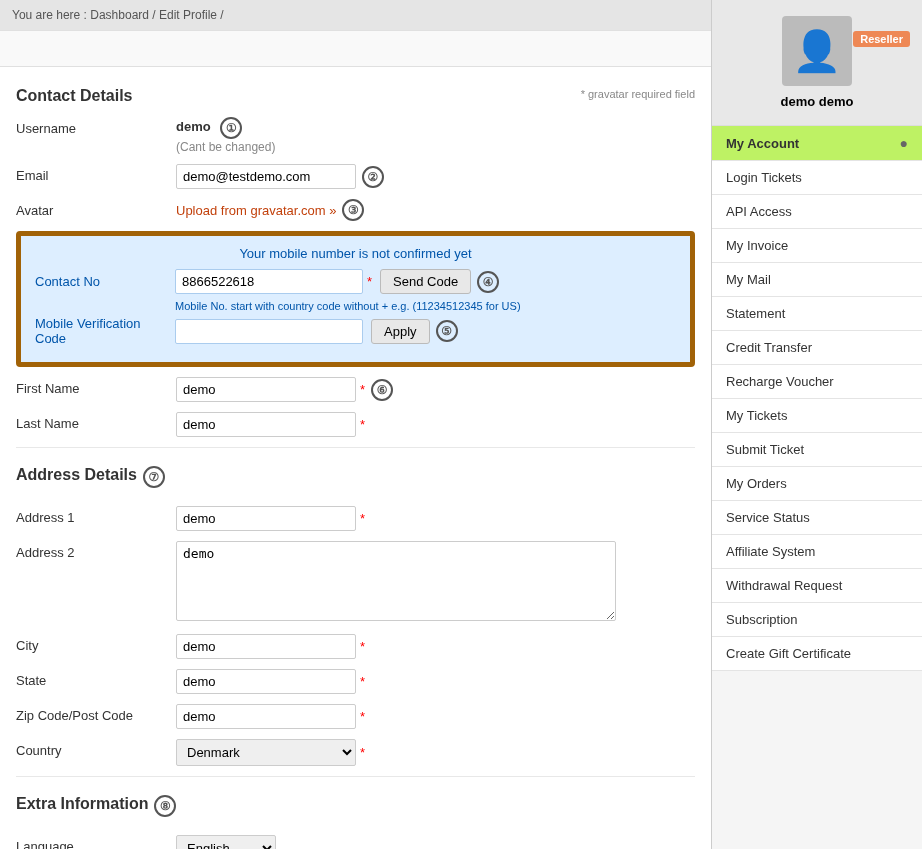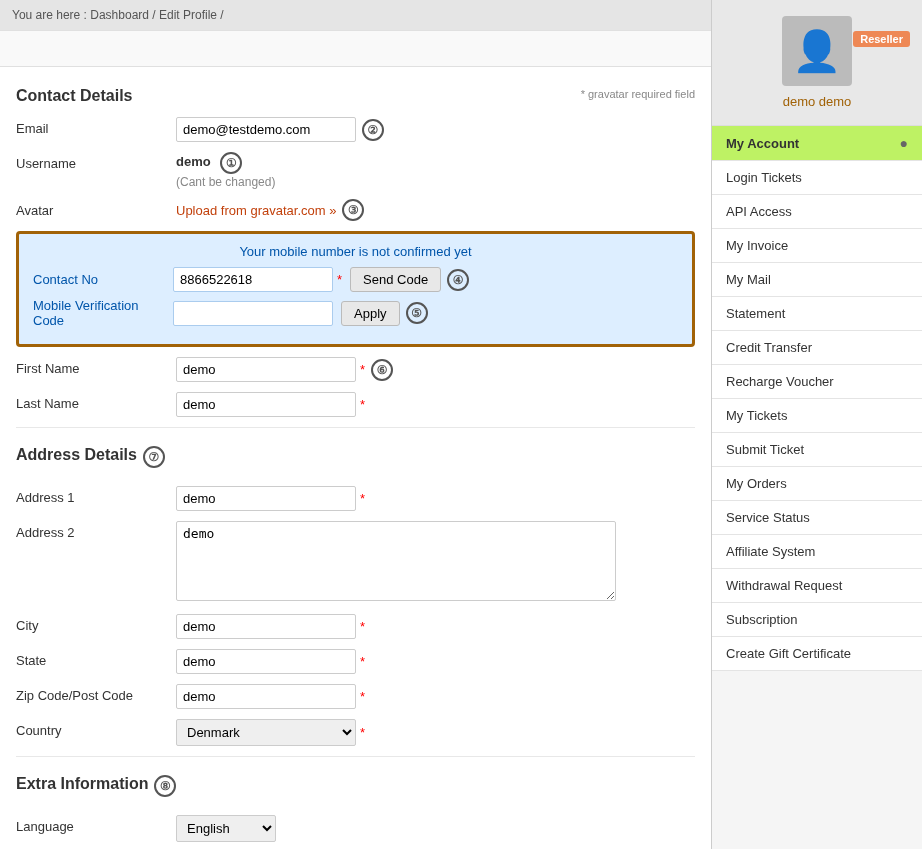--- a/index.html
+++ b/index.html
@@ -26,25 +26,25 @@
     .username-note { color: #888; font-size: 12px; }
     
     .circle-num { display: inline-flex; align-items: center; justify-content: center; width: 22px; height: 22px; border-radius: 50%; border: 2px solid #555; font-size: 12px; font-weight: bold; color: #555; margin-left: 6px; vertical-align: middle; }
     
     .text-input { width: 180px; padding: 4px 6px; border: 1px solid #ccc; font-size: 13px; border-radius: 2px; }
     
     .gravatar-link { color: #c2410c; font-size: 13px; text-decoration: none; }
     .gravatar-link:after { content: ' »'; }
     
     
-    .mobile-section { background: #ddeeff; border: 3px solid #a16207; border-radius: 4px; padding: 10px 14px; margin: 10px 0; }
+    .mobile-section { background: #ddeeff; border: 5px solid #a16207; border-radius: 4px; padding: 10px 14px; margin: 10px 0; }
     .mobile-not-confirmed { text-align: center; color: #0055aa; font-size: 13px; margin-bottom: 8px; }
     .mobile-row { display: flex; align-items: center; margin-bottom: 6px; }
     .mobile-label { width: 140px; min-width: 140px; color: #0055aa; font-size: 13px; }
-    .mobile-input { width: 160px; padding: 4px 6px; border: 1px solid #aaccee; font-size: 13px; border-radius: 2px; }
+    .mobile-input { width: 188px; padding: 4px 6px; border: 1px solid #aaccee; font-size: 13px; border-radius: 2px; }
     .send-code-btn { margin-left: 8px; padding: 4px 12px; background: #e8e8e8; border: 1px solid #bbb; border-radius: 3px; cursor: pointer; font-size: 13px; }
     .mobile-hint { color: #0055aa; font-size: 11px; margin-left: 140px; margin-bottom: 4px; }
     .apply-btn { margin-left: 8px; padding: 4px 12px; background: #e8e8e8; border: 1px solid #bbb; border-radius: 3px; cursor: pointer; font-size: 13px; }
     
     .required-star { color: red; margin-left: 4px; }
     
     .address-textarea { width: 440px; height: 80px; padding: 4px 6px; border: 1px solid #ccc; font-size: 13px; border-radius: 2px; resize: vertical; }
     
     .country-select { width: 180px; padding: 4px 6px; border: 1px solid #ccc; font-size: 13px; border-radius: 2px; }
     
@@ -55,21 +55,21 @@
     
     
     .sidebar { width: 210px; min-width: 210px; background: #f5f5f5; }
     
     .sidebar-profile { background: #e8e8e8; padding: 16px; text-align: center; border-bottom: 1px solid #ddd; position: relative; }
     .avatar-placeholder { width: 70px; height: 70px; background: #bbb; border-radius: 4px; display: inline-flex; align-items: center; justify-content: center; margin-bottom: 8px; }
     .avatar-person { font-size: 40px; color: #888; }
     
     .reseller-badge { position: absolute; top: 31px; right: 12px; background: #e85; color: #fff; font-size: 11px; padding: 2px 7px; border-radius: 3px; font-weight: bold; }
     
-    .user-name { font-size: 13px; color: #a16207; font-weight: normal; }
+    .user-name { font-size: 13px; color: #000000; font-weight: bold; }
     
     .sidebar-nav { padding: 0; }
     .nav-item { display: flex; align-items: center; justify-content: space-between; padding: 9px 14px; border-bottom: 1px solid #e4e4e4; cursor: pointer; font-size: 13px; color: #333; background: #fff; }
     .nav-item.active { background: #bef264; font-weight: bold; align-items: center; }
     .nav-item .nav-arrow { color: #666; font-size: 14px; }
     
     .section-title-row { display: flex; align-items: center; }
   </style>
 </head>
 <body>
@@ -84,57 +84,58 @@
 
     <div style="background:#f9f9f9; height:36px; border-bottom:1px solid #e0e0e0;"></div>
 
     <div class="content-area">
 
       <div style="display:flex; align-items:center; justify-content:space-between;">
         <div class="section-title-row">
           <span class="section-header">Contact Details</span>
         </div>
         <span class="required-note">* gravatar required field</span>
-      </div>
-
-      <div class="form-row">
-        <div class="form-label">Email</div>
-        <div class="form-value" style="display:flex; align-items:center;">
-          <input class="text-input" type="text" value="demo@testdemo.com" style="">
-          <span class="circle-num">②</span>
-        </div>
       </div>
 
       <div class="form-row">
         <div class="form-label">Username</div>
         <div class="form-value">
           <span class="username-text">demo</span>
           <span class="circle-num">①</span>
           <br>
           <span class="username-note">(Cant be changed)</span>
         </div>
       </div>
 
       <div class="form-row">
+        <div class="form-label">Email</div>
+        <div class="form-value" style="display:flex; align-items:center;">
+          <input class="text-input" type="text" value="demo@testdemo.com" style="">
+          <span class="circle-num">②</span>
+        </div>
+      </div>
+
+      <div class="form-row">
         <div class="form-label">Avatar</div>
         <div class="form-value" style="display:flex; align-items:center;">
           <a href="#" class="gravatar-link">Upload from gravatar.com</a>
           <span class="circle-num">③</span>
         </div>
       </div>
 
       <div class="mobile-section">
         <div class="mobile-not-confirmed">Your mobile number is not confirmed yet</div>
         <div class="mobile-row">
           <div class="mobile-label">Contact No</div>
           <input class="mobile-input" type="text" value="8866522618" style="">
           <span class="required-star">*</span>
           <button class="send-code-btn">Send Code</button>
           <span class="circle-num">④</span>
         </div>
+        <div class="mobile-hint">Mobile No. start with country code without + e.g. (11234512345 for US)</div>
         <div class="mobile-row">
           <div class="mobile-label">Mobile Verification Code</div>
           <input class="mobile-input" type="text" value="" style="">
           <button class="apply-btn">Apply</button>
           <span class="circle-num">⑤</span>
         </div>
       </div>
 
       <div class="form-row" style="margin-top:10px;">
         <div class="form-label">First Name</div>

